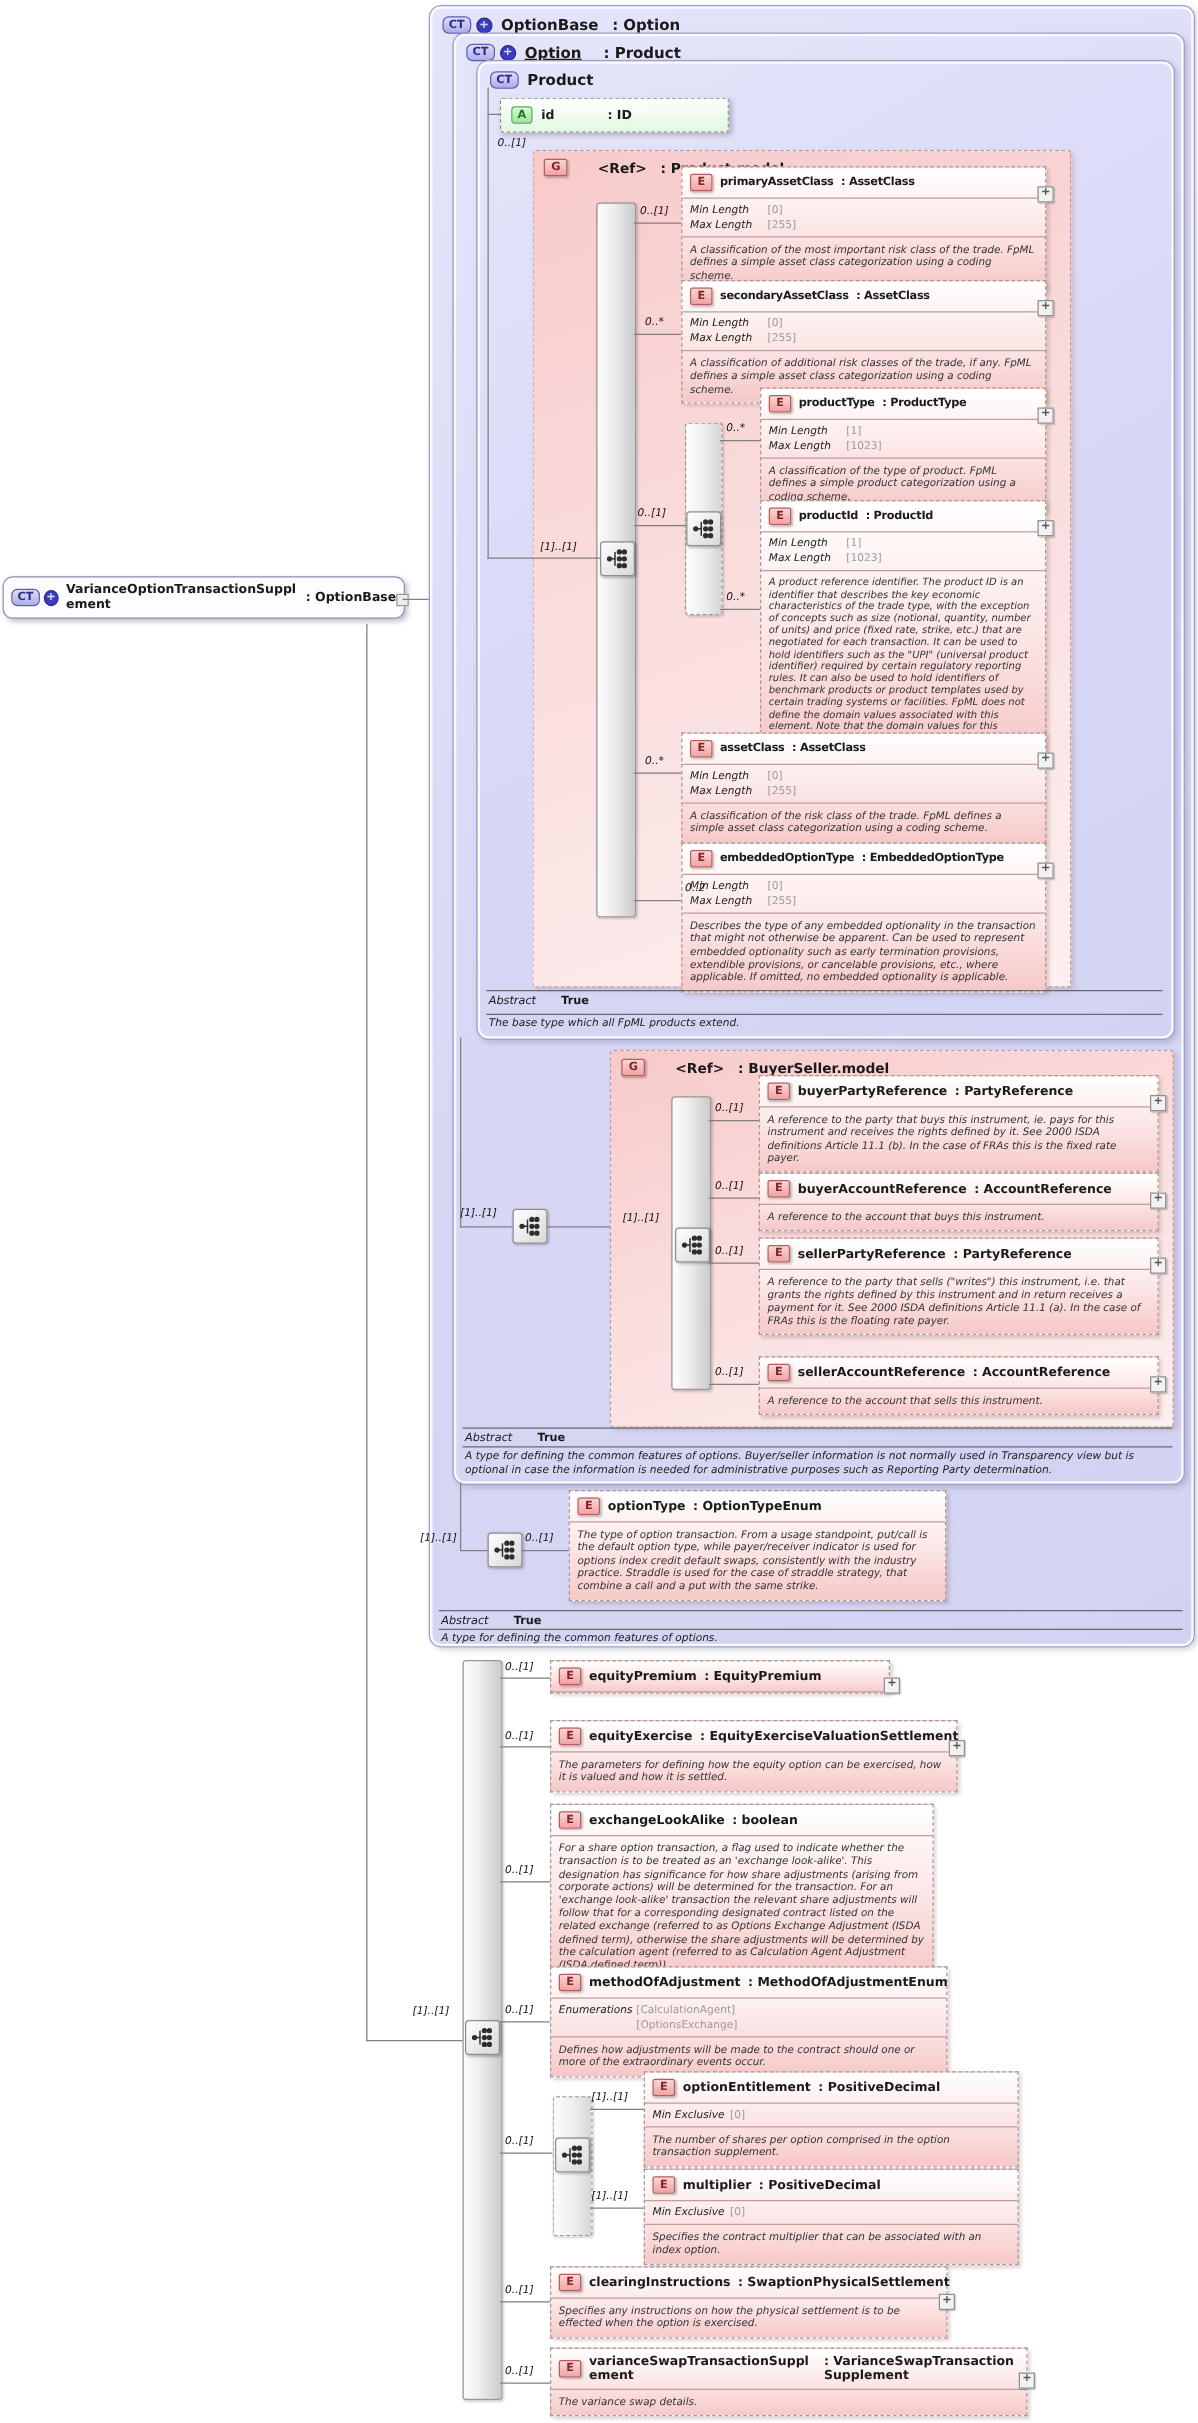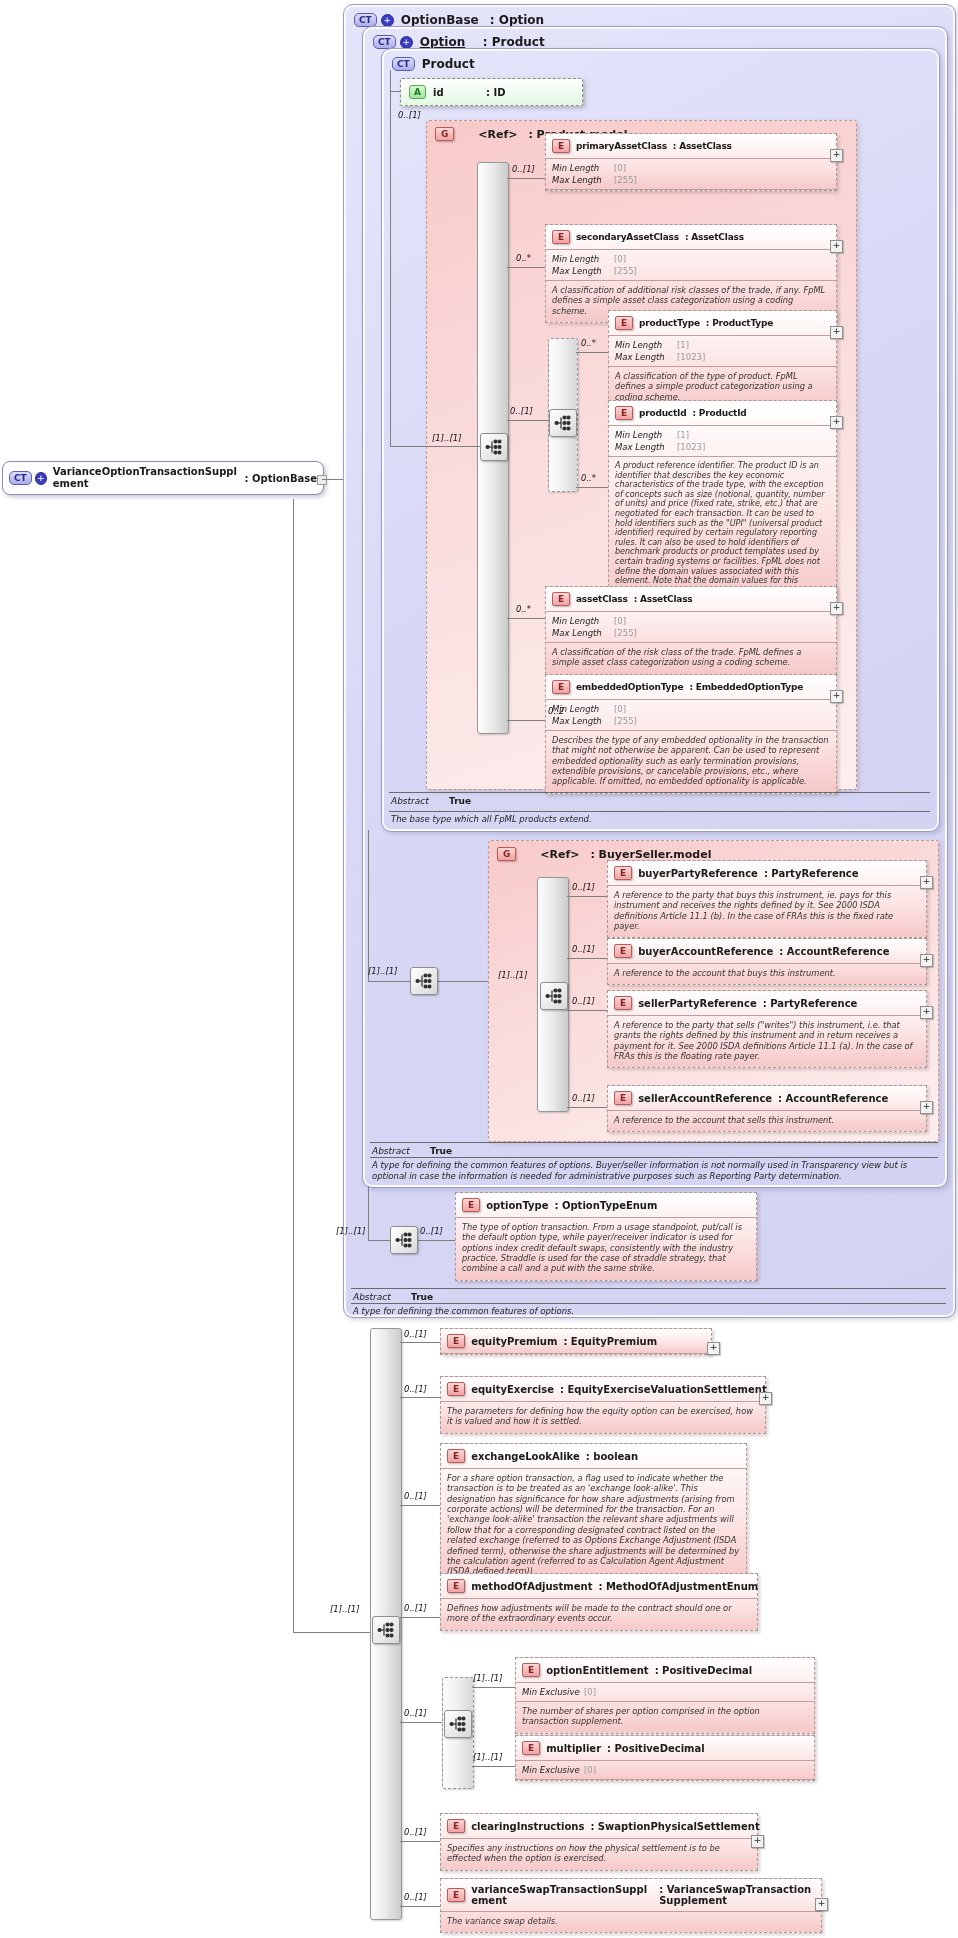--- a/index.html
+++ b/index.html
@@ -144,20 +144,21 @@
   <div class="facets">
     <div class="facet">
         <span class="fl">Min Length</span>
         <span class="fv">[0]</span>
       </div>
     <div class="facet">
         <span class="fl">Max Length</span>
         <span class="fv">[255]</span>
       </div>
   </div>
+  <div class="el-doc">A classification of the most important risk class of the trade. FpML defines a simple asset class categorization using a coding scheme.</div>
 </div>
 
 <div class="el f9" style="left:545px;top:224px;width:290px">
   <div class="el-hdr">
       <span class="b-e">E</span>
     <span>secondaryAssetClass</span>
     <span>: AssetClass</span>
     </div>
   <div class="facets">
     <div class="facet">
@@ -356,20 +357,30 @@
     </div>
   <div class="el-doc">For a share option transaction, a flag used to indicate whether the transaction is to be treated as an 'exchange look-alike'. This designation has significance for how share adjustments (arising from corporate actions) will be determined for the transaction. For an 'exchange look-alike' transaction the relevant share adjustments will follow that for a corresponding designated contract listed on the related exchange (referred to as Options Exchange Adjustment (ISDA defined term), otherwise the share adjustments will be determined by the calculation agent (referred to as Calculation Agent Adjustment (ISDA defined term)).</div>
 </div>
 
 <div class="el" style="left:440px;top:1573px;width:316px">
   <div class="el-hdr">
       <span class="b-e">E</span>
     <span>methodOfAdjustment</span>
     <span>: MethodOfAdjustmentEnum</span>
     </div>
+  <div class="facets">
+    <div class="facet">
+        <span class="fl">Enumerations</span>
+        <span class="fv">[CalculationAgent]</span>
+      </div>
+    <div class="facet">
+        <span class="fl"></span>
+        <span class="fv">[OptionsExchange]</span>
+      </div>
+  </div>
   <div class="el-doc">Defines how adjustments will be made to the contract should one or more of the extraordinary events occur.</div>
 </div>
 
 <div class="el" style="left:515px;top:1657px;width:298px">
   <div class="el-hdr">
       <span class="b-e">E</span>
     <span>optionEntitlement</span>
     <span>: PositiveDecimal</span>
     </div>
   <div class="facets">
@@ -386,20 +397,21 @@
       <span class="b-e">E</span>
     <span>multiplier</span>
     <span>: PositiveDecimal</span>
     </div>
   <div class="facets">
     <div class="facet">
         <span class="fl">Min Exclusive</span>
         <span class="fv">[0]</span>
       </div>
   </div>
+  <div class="el-doc">Specifies the contract multiplier that can be associated with an index option.</div>
 </div>
 
 <div class="el" style="left:440px;top:1813px;width:316px">
   <div class="el-hdr">
       <span class="b-e">E</span>
     <span>clearingInstructions</span>
     <span>: SwaptionPhysicalSettlement</span>
     </div>
   <div class="el-doc">Specifies any instructions on how the physical settlement is to be effected when the option is exercised.</div>
 </div>

